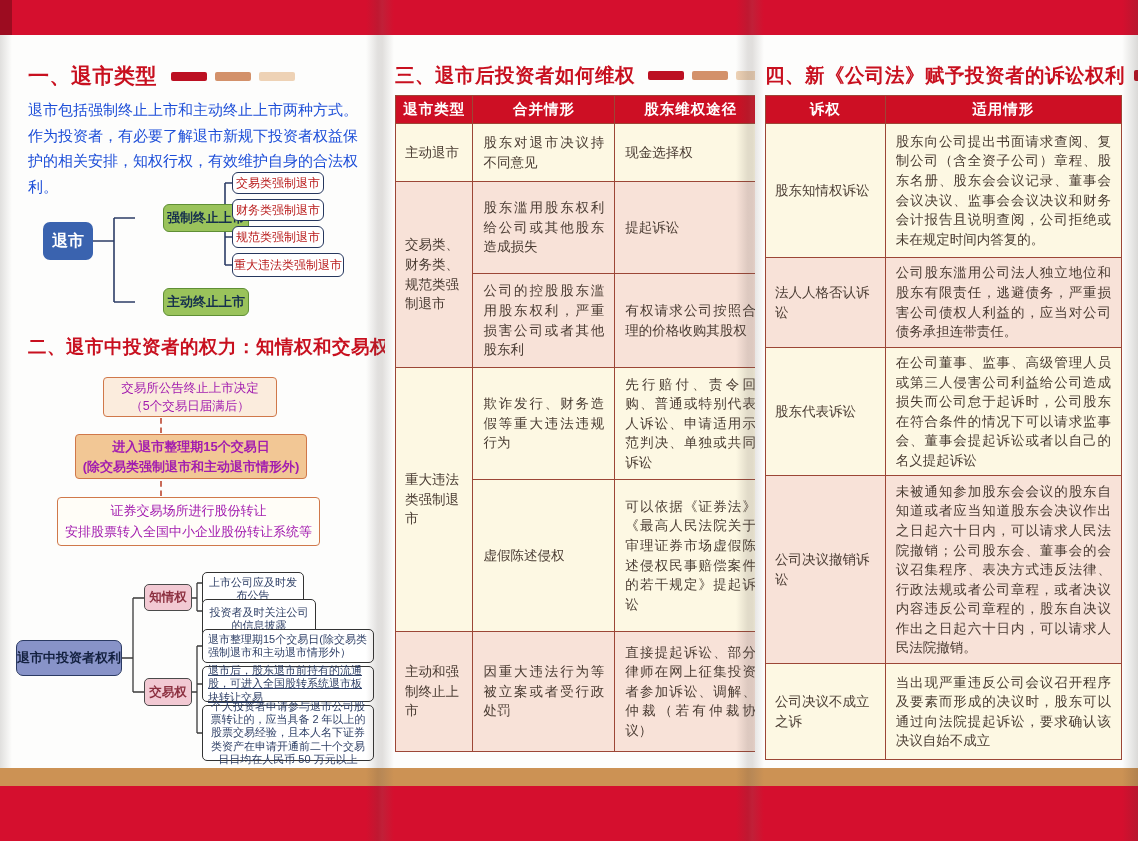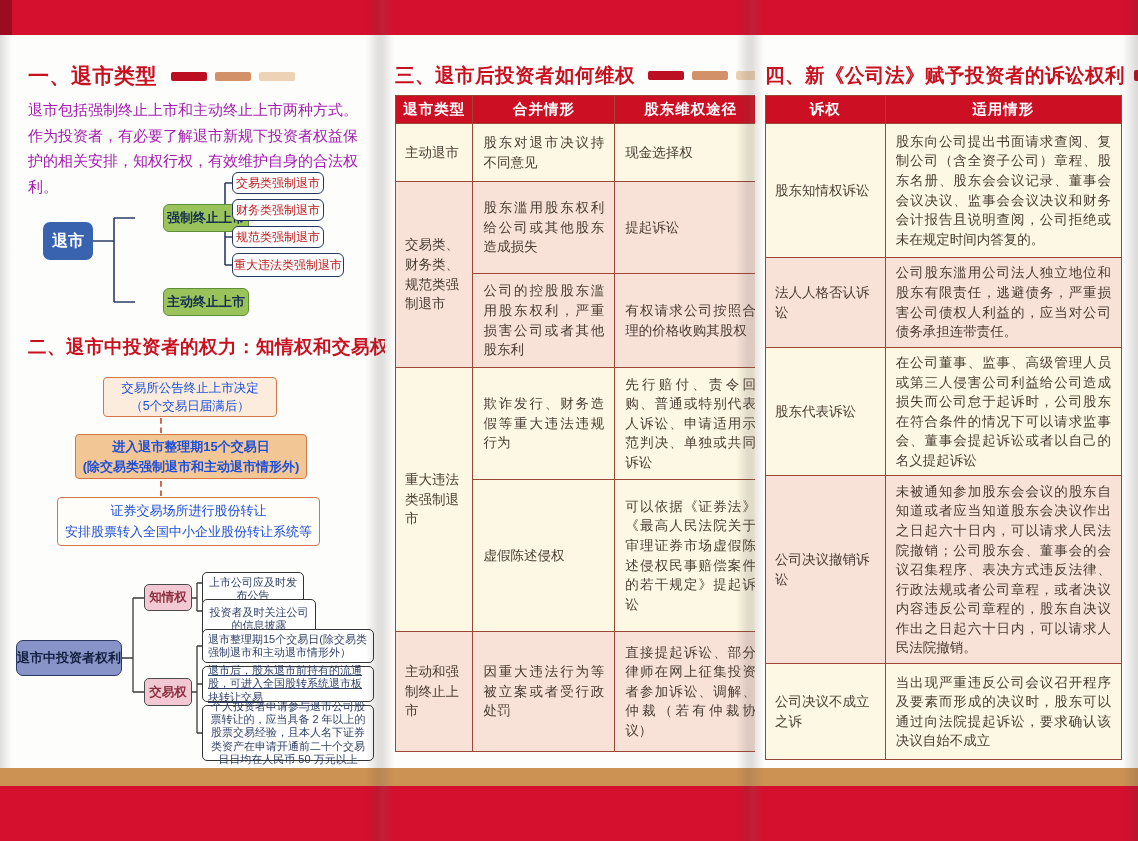--- a/index.html
+++ b/index.html
@@ -32,32 +32,32 @@
   .sec-title .title-text{letter-spacing:0.5px;margin-top:25px;}
   .bars{display:inline-block;vertical-align:2px;}
   .bars i{display:inline-block;height:9px;border-radius:2px;margin-left:8px;}
   .bars i:nth-child(1){background:#bc1022;}
   .bars i:nth-child(2){background:#d3916a;}
   .bars i:nth-child(3){background:#eed2b5;}
   .bars-lg i{width:36px;}
   .bars-sm i{width:12px;height:11px;margin-left:4px;vertical-align:-1px;}
   
   .p1-title1{left:28px;top:27px;font-size:21px;}
-  .p1-intro{position:absolute;left:28px;top:62px;width:338px;font-size:15px;line-height:1.7;color:#a21caf;}
+  .p1-intro{position:absolute;left:28px;top:62px;width:338px;font-size:15px;line-height:1.7;color:#1d4ed8;}
   .tree1{position:absolute;left:28px;top:130px;width:342px;height:168px;}
   .tree1 svg,.tree2 svg{position:absolute;left:0;top:0;}
   .node{position:absolute;display:flex;align-items:center;justify-content:center;text-align:center;box-sizing:border-box;}
   .n-root{left:15px;top:57px;width:50px;height:38px;background:#3a63af;border-radius:7px;color:#fff;font-weight:bold;font-size:16px;}
   .n-green{left:107px;width:86px;height:28px;background:#9ac35b;border:1.5px solid #5f8f35;border-radius:6px;color:#16304d;font-weight:bold;font-size:13px;margin-left:28px;}
   .g1{top:39px;} .g2{top:123px;}
   .n-leaf{left:204px;width:92px;height:22px;background:#fff;border:1.4px solid #26375e;border-radius:6px;color:#b91c1c;font-size:12px;}
   .l1{top:7px;} .l2{top:34px;} .l3{top:61px;} .l4{top:88px;width:112px;height:24px;}
   .p1-title2{left:28px;top:299px;font-size:18.5px;}
   .flowbox{position:absolute;box-sizing:border-box;border:1.5px solid #d0784a;border-radius:4px;
-    text-align:center;color:#1d4ed8;display:flex;flex-direction:column;justify-content:center;}
+    text-align:center;color:#a21caf;display:flex;flex-direction:column;justify-content:center;}
   .flow-a{left:103px;top:342px;width:174px;height:40px;background:#fbecdd;font-size:12.5px;line-height:1.45;}
   .flow-b{left:75px;top:399px;width:232px;height:45px;background:#f2c795;font-size:13px;font-weight:bold;line-height:1.5;}
   .flow-c{left:57px;top:462px;width:263px;height:49px;background:#fffdf7;font-size:13px;line-height:1.6;}
   .dash{position:absolute;left:160px;width:0;border-left:2px dashed #c96a57;}
   .d1{top:383px;height:15px;} .d2{top:446px;height:15px;}
   .tree2{position:absolute;left:12px;top:531px;width:372px;height:198px;}
   .n2-root{left:4px;top:74px;width:106px;height:36px;background:#8893c8;border:1.5px solid #2b3a63;border-radius:7px;color:#13203f;font-weight:bold;font-size:13px;}
   .n2-pink{left:132px;width:48px;background:#f2c9d3;border:1.4px solid #4a4a4a;border-radius:5px;color:#8c3040;font-weight:bold;font-size:12.5px;}
   .pk1{top:18px;height:27px;} .pk2{top:112px;height:28px;}
   .n2-leaf{left:190px;background:#fff;border:1.3px solid #333;border-radius:5px;color:#2e3f66;font-size:11px;line-height:1.2;padding:16px 5px;}

